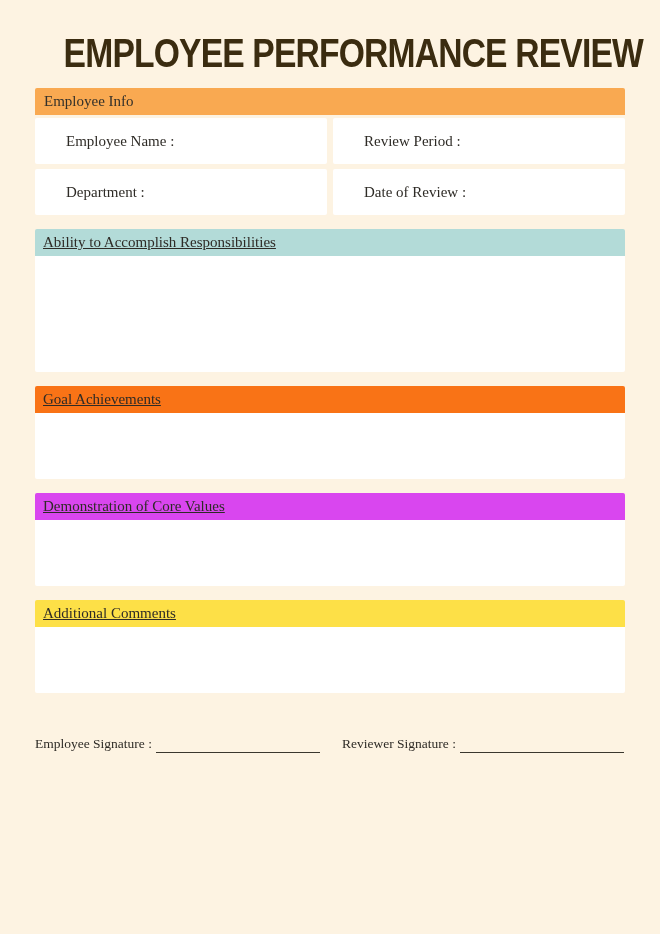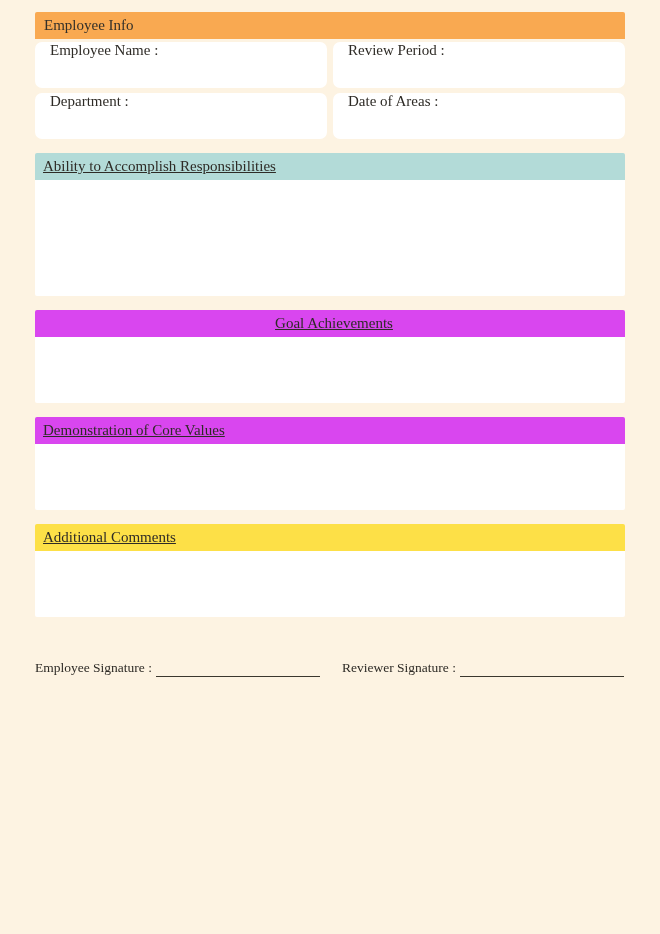--- a/index.html
+++ b/index.html
@@ -44,25 +44,25 @@
   .info-grid {
     margin-top: 3px;
     display: grid;
     grid-template-columns: 1fr 1fr;
     gap: 5px 6px;
   }
   .info-cell {
     background: #ffffff;
     height: 46px;
     display: flex;
-    align-items: flex-start;
-    padding-left: 15px;
+    align-items: center;
+    padding-left: 31px;
     font-size: 15px;
     color: #2e2b26;
-    border-radius: 7px;
+    border-radius: 2px;
   }
   .section { margin-top: 14px; }
   .section-header {
     height: 27px;
     line-height: 27px;
     padding-left: 8px;
     font-size: 15px;
     color: #2e2b26;
     border-radius: 2px 2px 0 0;
     text-decoration: underline;
@@ -98,48 +98,51 @@
     position: relative;
     top: 8px;
     margin-left: 4px;
   }
 </style>
 </head>
 <body>
 
 <div class="page">
 
+  <div class="title-wrap">
+    <div class="page-title">EMPLOYEE PERFORMANCE REVIEW</div>
+  </div>
 
   <div class="content">
 
     <div class="employee-info">
       <div class="info-header" style="background-color: rgb(249, 169, 81);">Employee Info</div>
       <div class="info-grid">
         <div class="info-cell">
           <span>Employee Name :</span>
         </div>
         <div class="info-cell">
           <span>Review Period :</span>
         </div>
         <div class="info-cell">
           <span>Department :</span>
         </div>
         <div class="info-cell">
-          <span>Date of Areas :</span>
+          <span>Date of Review :</span>
         </div>
       </div>
     </div>
 
     <div class="section">
       <div class="section-header" style="background-color: rgb(179, 219, 216);">Ability to Accomplish Responsibilities</div>
       <div class="section-content content-tall"></div>
     </div>
 
     <div class="section">
-      <div class="section-header" style="background-color: #d946ef; text-align: center;">Goal Achievements</div>
+      <div class="section-header" style="background-color: #f97316;">Goal Achievements</div>
       <div class="section-content content-short"></div>
     </div>
 
 
     <div class="section">
       <div class="section-header" style="background-color: #d946ef;">Demonstration of Core Values</div>
       <div class="section-content content-short"></div>
     </div>
 
     <div class="section">

